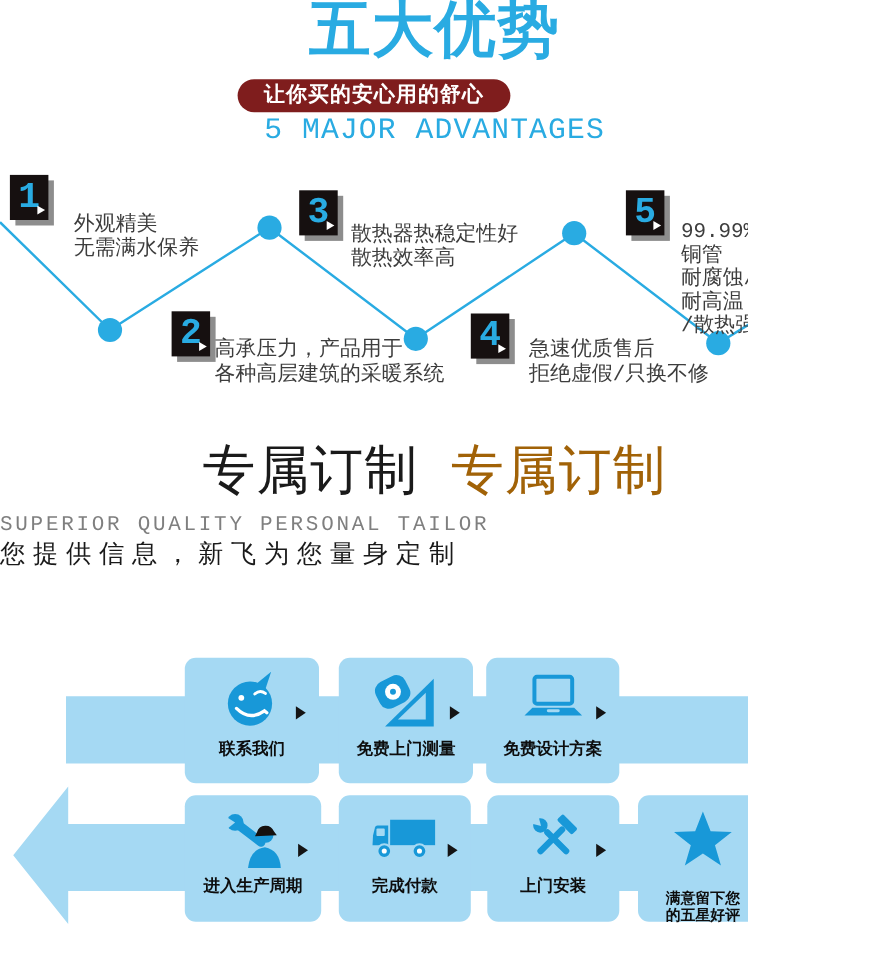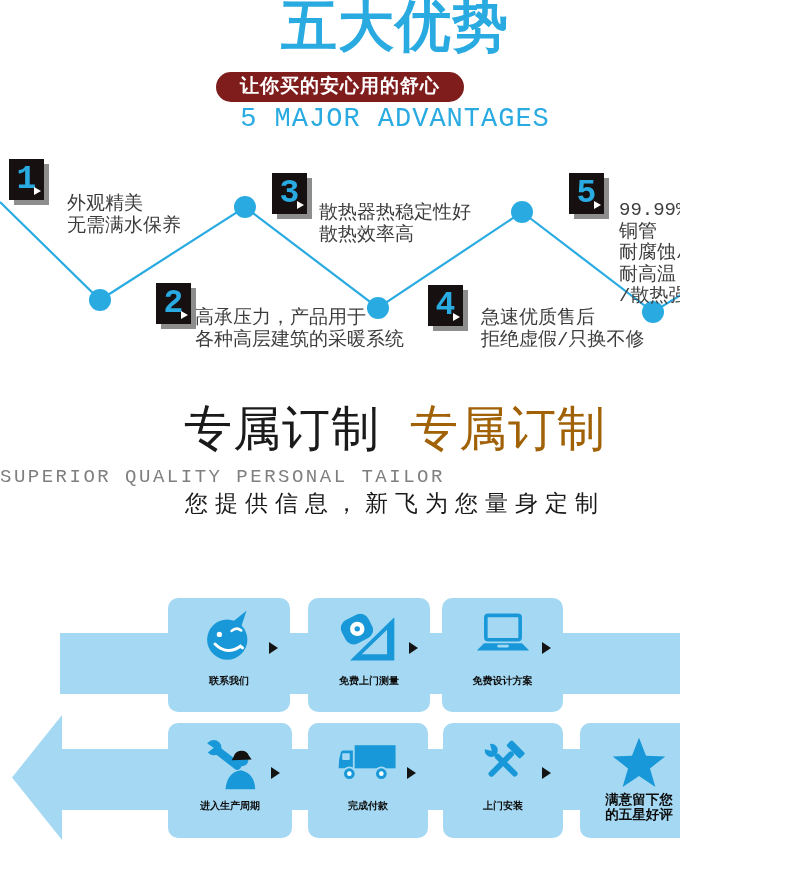--- a/index.html
+++ b/index.html
@@ -28,38 +28,38 @@
   .t1{left:67px;top:194px}.t2{left:195px;top:308px}.t3{left:319px;top:203px}
   .t4{left:481px;top:308px}.t5{left:619px;top:200px}
 
   
   .q-title{position:absolute;left:0;top:404px;width:790px;margin:0;text-align:center;
            font-size:48px;line-height:56px;font-weight:500;letter-spacing:1px;}
   .q-title .qb{color:#1a1a1a;}
   .q-title .qa{color:#a16207;}
   .q-en{position:absolute;left:0;top:466px;width:790px;text-align:left;
         font-size:19px;color:#7f7f7f;letter-spacing:2.5px;}
-  .q-cn{position:absolute;left:0;top:488px;width:790px;text-align:center;
+  .q-cn{position:absolute;left:0;top:488px;width:790px;text-align:left;
         font-size:23px;color:#1a1a1a;letter-spacing:7px;}
 
   
   .snake{position:absolute;left:0;top:590px;}
   .pbox{position:absolute;background:#a5d9f3;border-radius:10px;
         display:flex;flex-direction:column;align-items:center;}
   .row1{top:598px;height:114px;}
   .row2{top:723px;height:115px;}
   .b1{left:168px;width:122px}.b2{left:308px;width:122px}.b3{left:442px;width:121px}.b4{left:580px;width:120px}
   .b5{left:168px;width:124px}.b6{left:308px;width:120px}.b7{left:443px;width:120px}.b8{left:580px;width:118px}
   .picon{margin-top:10px;height:58px;display:flex;align-items:center;justify-content:center;}
   .row2 .picon{margin-top:12px;height:56px;}
   .b4 .picon{margin-top:5px;}
-  .plabel{margin-top:8px;font-size:10px;line-height:16px;font-weight:bold;color:#0d0d0d;
+  .plabel{margin-top:8px;font-size:15px;line-height:16px;font-weight:bold;color:#0d0d0d;
           text-align:center;white-space:pre-line;}
   .b4 .plabel{margin-top:7px;}
-  .b8 .plabel{margin-top:2px;font-size:13.5px;line-height:15px;}
+  .b8 .plabel{margin-top:20px;font-size:13.5px;line-height:15px;}
   .tri{position:absolute;right:12px;top:44px;width:0;height:0;
        border-left:9px solid #141414;border-top:6px solid transparent;border-bottom:6px solid transparent;}
   .b4 .tri{top:36px;right:9px;}
 </style>
 </head>
 <body>
 
 <div class="page">
 
   <h1 class="adv-title">五大优势</h1>

